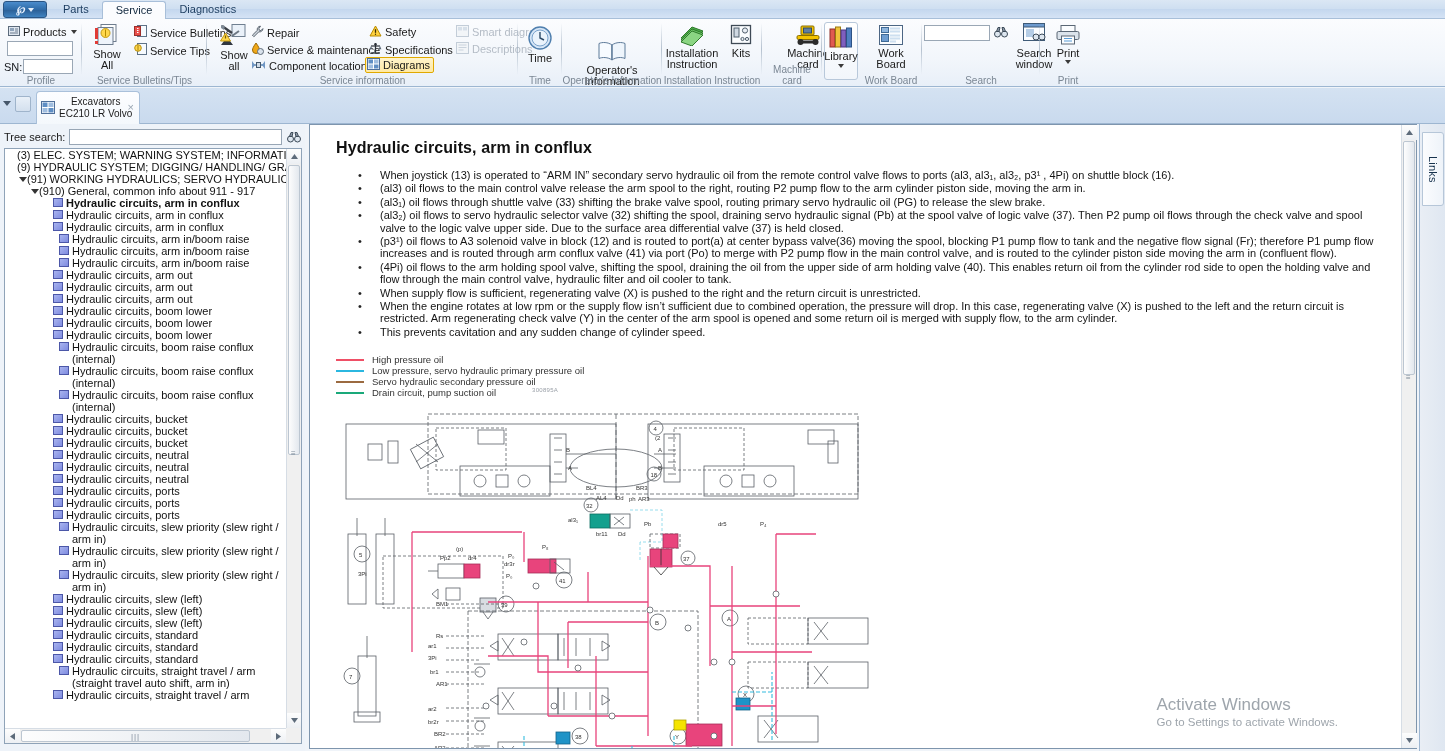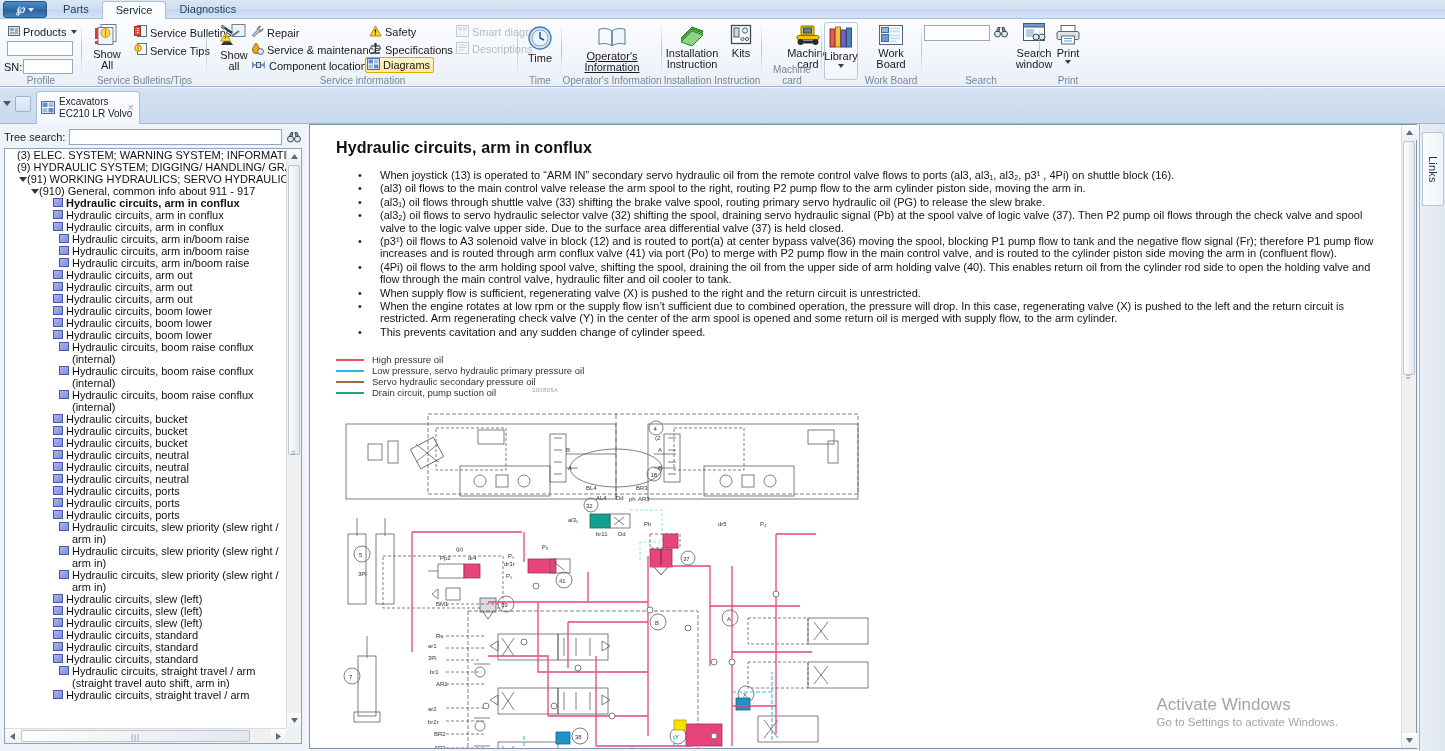--- a/index.html
+++ b/index.html
@@ -65,20 +65,21 @@
 
   .ico { display:inline-block; position:relative; flex:none; }
 
   .hl-box { border:1px solid #e0a900; background:linear-gradient(to bottom,#fff4cc,#ffe9a3); border-radius:2px; padding:0 3px 0 1px; }
 
   
   .doctabs {
     position:absolute; top:88px; left:0; width:1445px; height:36px;
     background: linear-gradient(to bottom,#d4e2f2 0%,#c9daee 100%);
     border-bottom:1px solid #9db6d1;
+    text-align:center;
   }
   .doctab {
     position:absolute; left:36px; top:3px; width:104px; height:33px;
     background: linear-gradient(to bottom,#fcfdff 0%,#f4f8fc 100%);
     border:1px solid #a9c0da; border-bottom:none; border-radius:4px 4px 0 0;
     display:flex; align-items:center; padding-left:4px; gap:4px;
   }
   .doctab .t1 { font-size:10px; color:#1b1b1b; line-height:12px;}
   .doctab .t2 { font-size:10px; color:#1b1b1b; line-height:12px;}
   .tabclose { position:absolute; right:5px; top:9px; font-size:11px; color:#9aa6b3; cursor:default;}
@@ -366,21 +367,21 @@
               <path d="M13 7v6l4 2" stroke="#2c4a68" stroke-width="1.4" fill="none"></path>
             </svg>
         </span>
         <span class="lbl">Time</span>
       </div>
       <div class="rgl">Time</div>
       <div class="rsep"></div>
     </div>
 
     <div class="rgroup" style="left:562px;width:100px;">
-      <div class="bigbtn" style="position:absolute;left:0;top:8px;text-decoration:underline;">
+      <div class="bigbtn" style="position:absolute;left:0;top:22px;">
         <span class="ico">
           <svg width="30" height="22" viewBox="0 0 30 22">
               <path d="M15 4 C11 1 5 1 2 2.5 v15 C5 16 11 16 15 19z" fill="#f7fbff" stroke="#5d7a99"></path>
               <path d="M15 4 C19 1 25 1 28 2.5 v15 C25 16 19 16 15 19z" fill="#eef5fc" stroke="#5d7a99"></path>
               <path d="M15 4v15" stroke="#5d7a99"></path>
             </svg>
         </span>
         <span class="lbl">Operator's</span>
         <span class="lbl">Information</span>
       </div>

